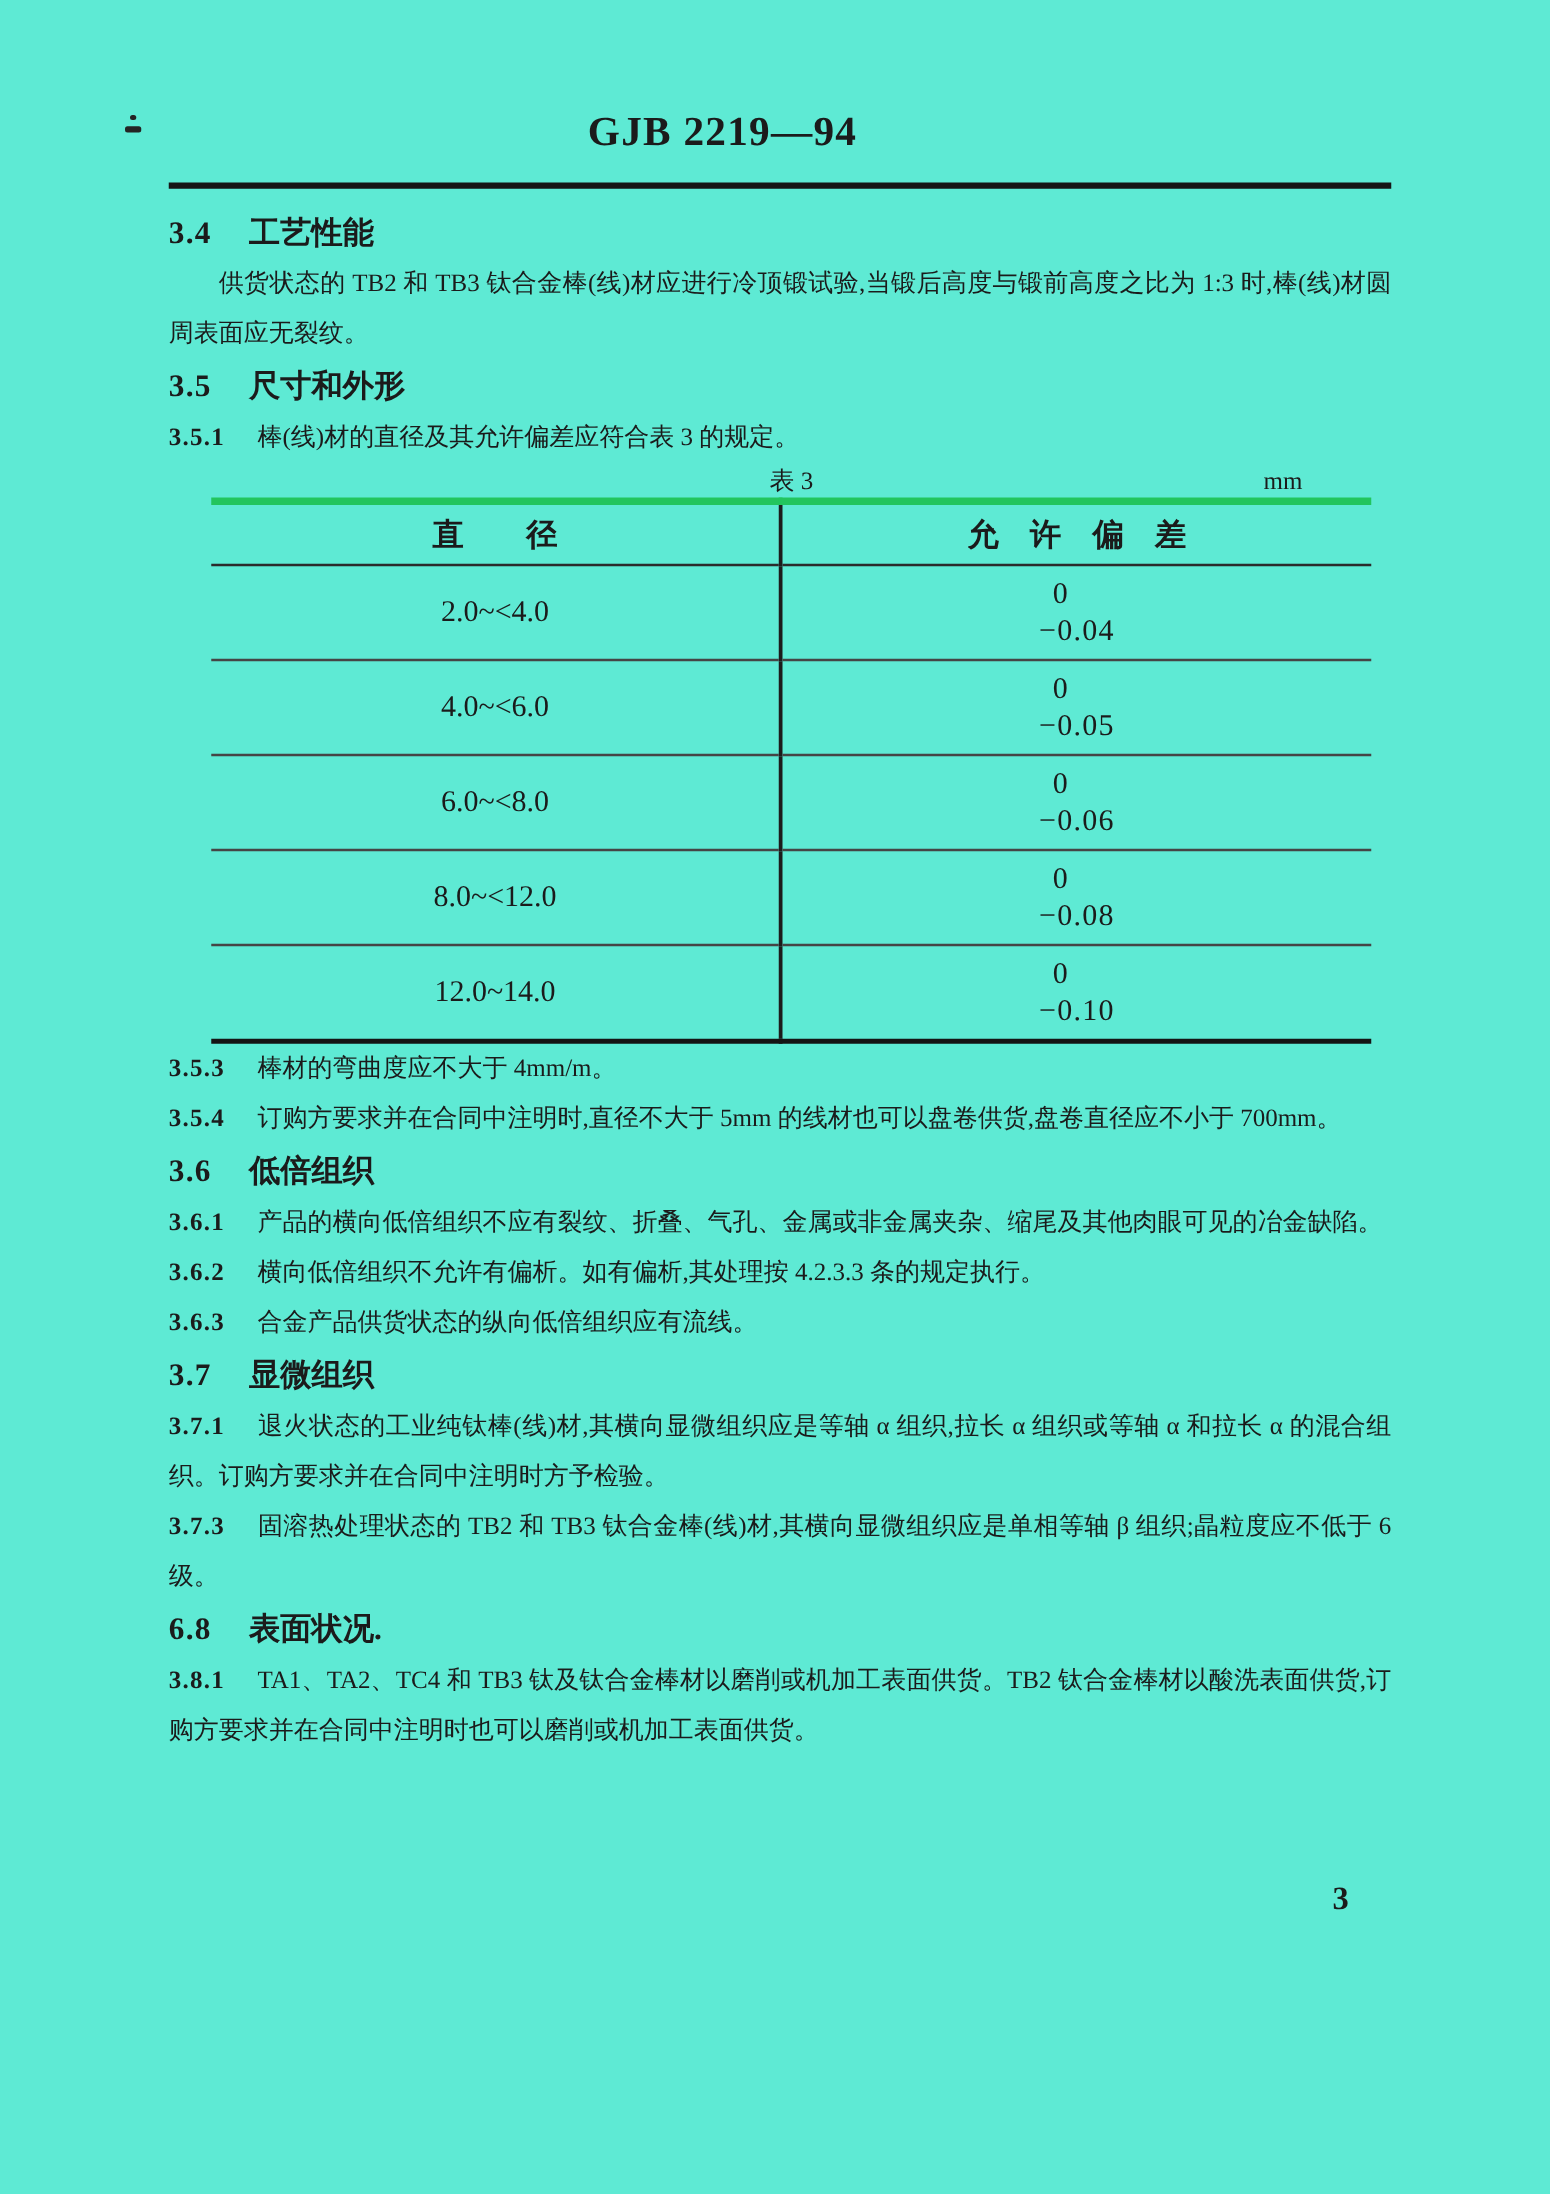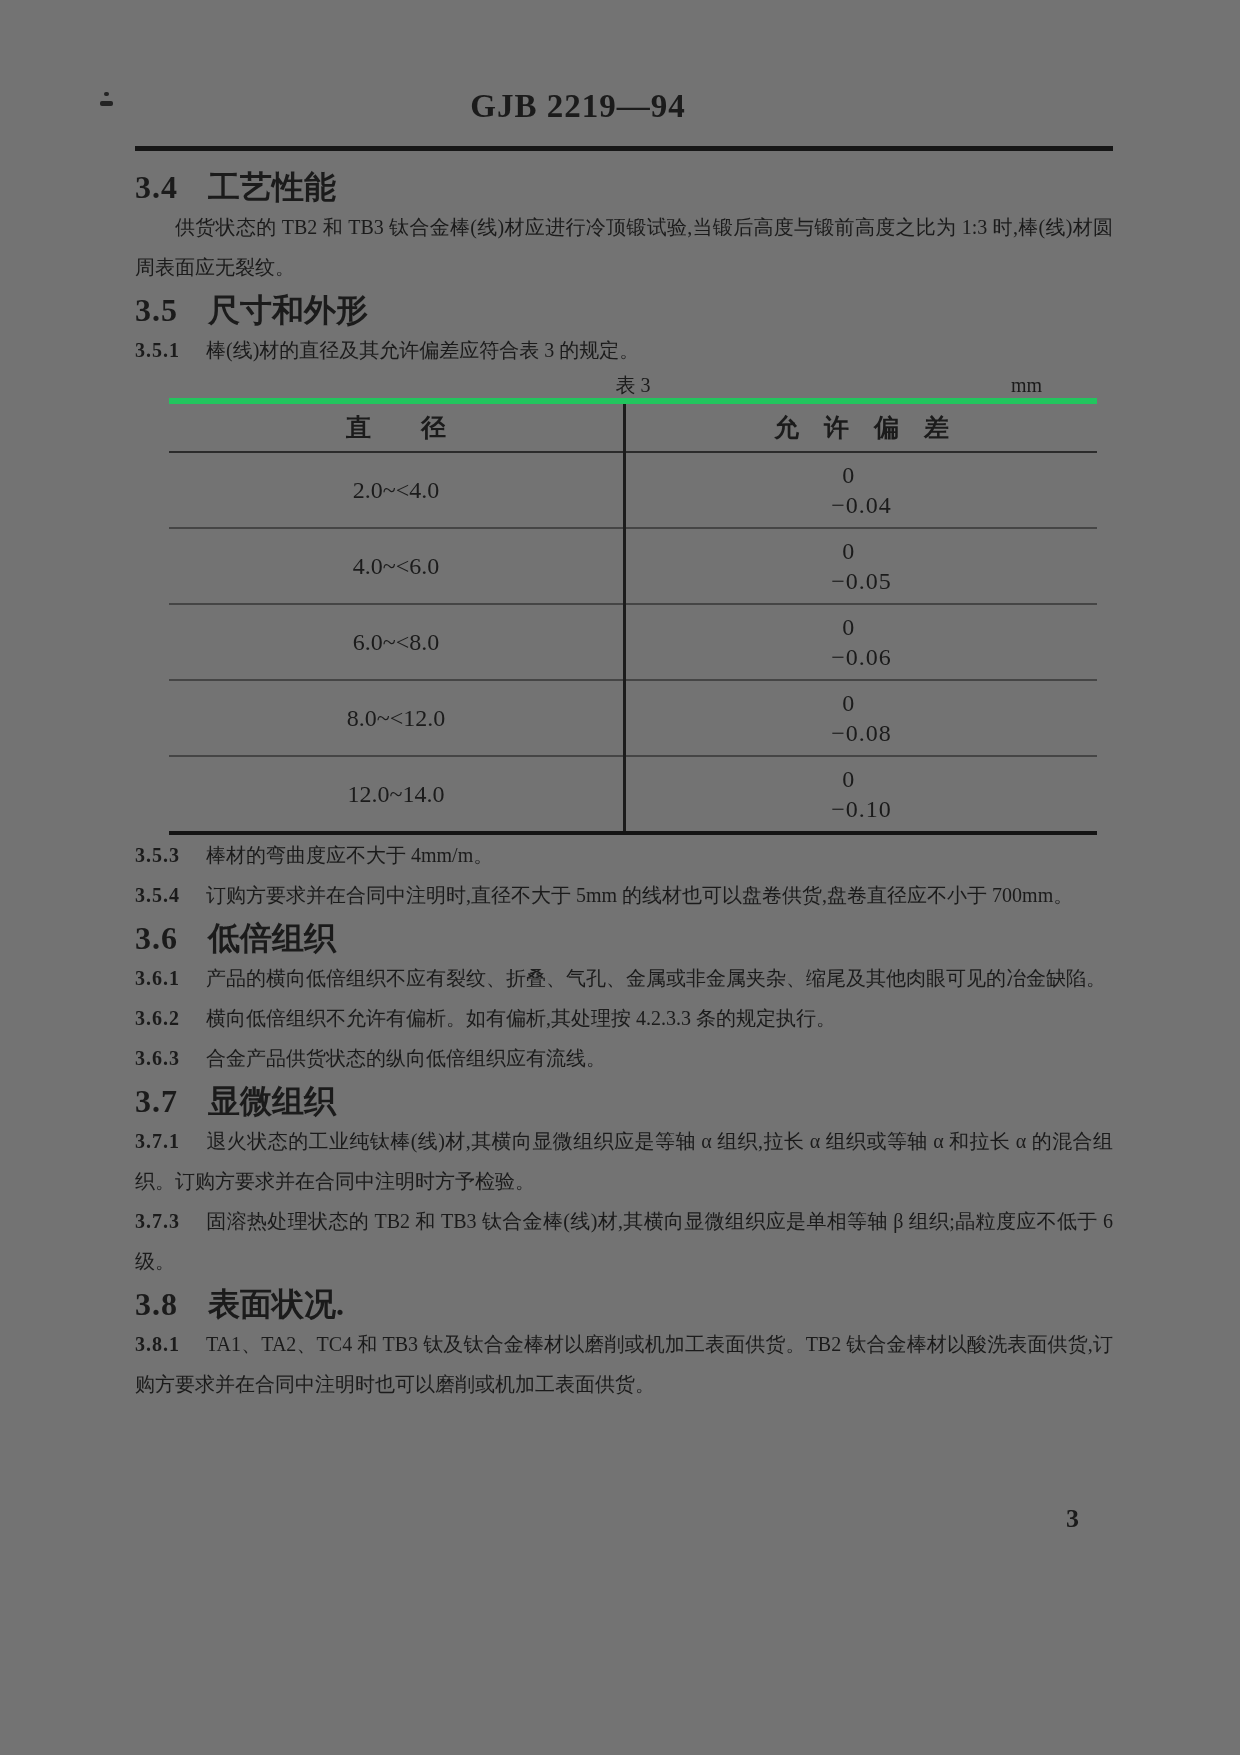--- a/index.html
+++ b/index.html
@@ -1,38 +1,38 @@
 <!DOCTYPE html>
 <html lang="zh"><head>
 <meta charset="utf-8">
 <style>
   html,body{margin:0;padding:0;background:#ffffff;}
   .page{
     position:relative;
     width:1240px;height:1755px;
-    background:#737373;
+    background:#5eead4;
     font-family:"Liberation Serif","DejaVu Serif",serif;
     color:#1b1b1b;
     overflow:hidden;
   }
   .content{position:absolute;left:135px;top:84px;width:978px;}
 
   .std-no{
     text-align:center;
     padding-right:92px;
     font-size:33px;font-weight:bold;
     letter-spacing:1px;
     line-height:44px;
     font-family:"Liberation Serif","DejaVu Serif",serif;
   }
   .rule{margin-top:18px;height:5px;background:#161616;}
 
   .h2{
     margin:3px 0 0 0;
-    font-size:32px;font-weight:bold;
+    font-size:25px;font-weight:bold;
     line-height:40px;
   }
   .h2.first{margin-top:16px;}
   .hnum{margin-right:30px;letter-spacing:1px;}
 
   .para,.clause{
     margin:0;
     font-size:20px;
     line-height:40px;
     text-align:justify;
@@ -175,21 +175,21 @@
       <span class="hnum">3.7</span><span class="htitle">显微组织</span>
     </h2>
     <p class="clause">
       <span class="cnum">3.7.1</span><span class="ctext">退火状态的工业纯钛棒(线)材,其横向显微组织应是等轴 α 组织,拉长 α 组织或等轴 α 和拉长 α 的混合组织。订购方要求并在合同中注明时方予检验。</span>
     </p>
     <p class="clause">
       <span class="cnum">3.7.3</span><span class="ctext">固溶热处理状态的 TB2 和 TB3 钛合金棒(线)材,其横向显微组织应是单相等轴 β 组织;晶粒度应不低于 6 级。</span>
     </p>
 
     <h2 class="h2">
-      <span class="hnum">3.8</span><span class="htitle">表面状况.</span>
+      <span class="hnum">6.8</span><span class="htitle">表面状况.</span>
     </h2>
     <p class="clause">
       <span class="cnum">3.8.1</span><span class="ctext">TA1、TA2、TC4 和 TB3 钛及钛合金棒材以磨削或机加工表面供货。TB2 钛合金棒材以酸洗表面供货,订购方要求并在合同中注明时也可以磨削或机加工表面供货。</span>
     </p>
 
   </div>
 
   <div class="page-number">3</div>
 </div>
 

